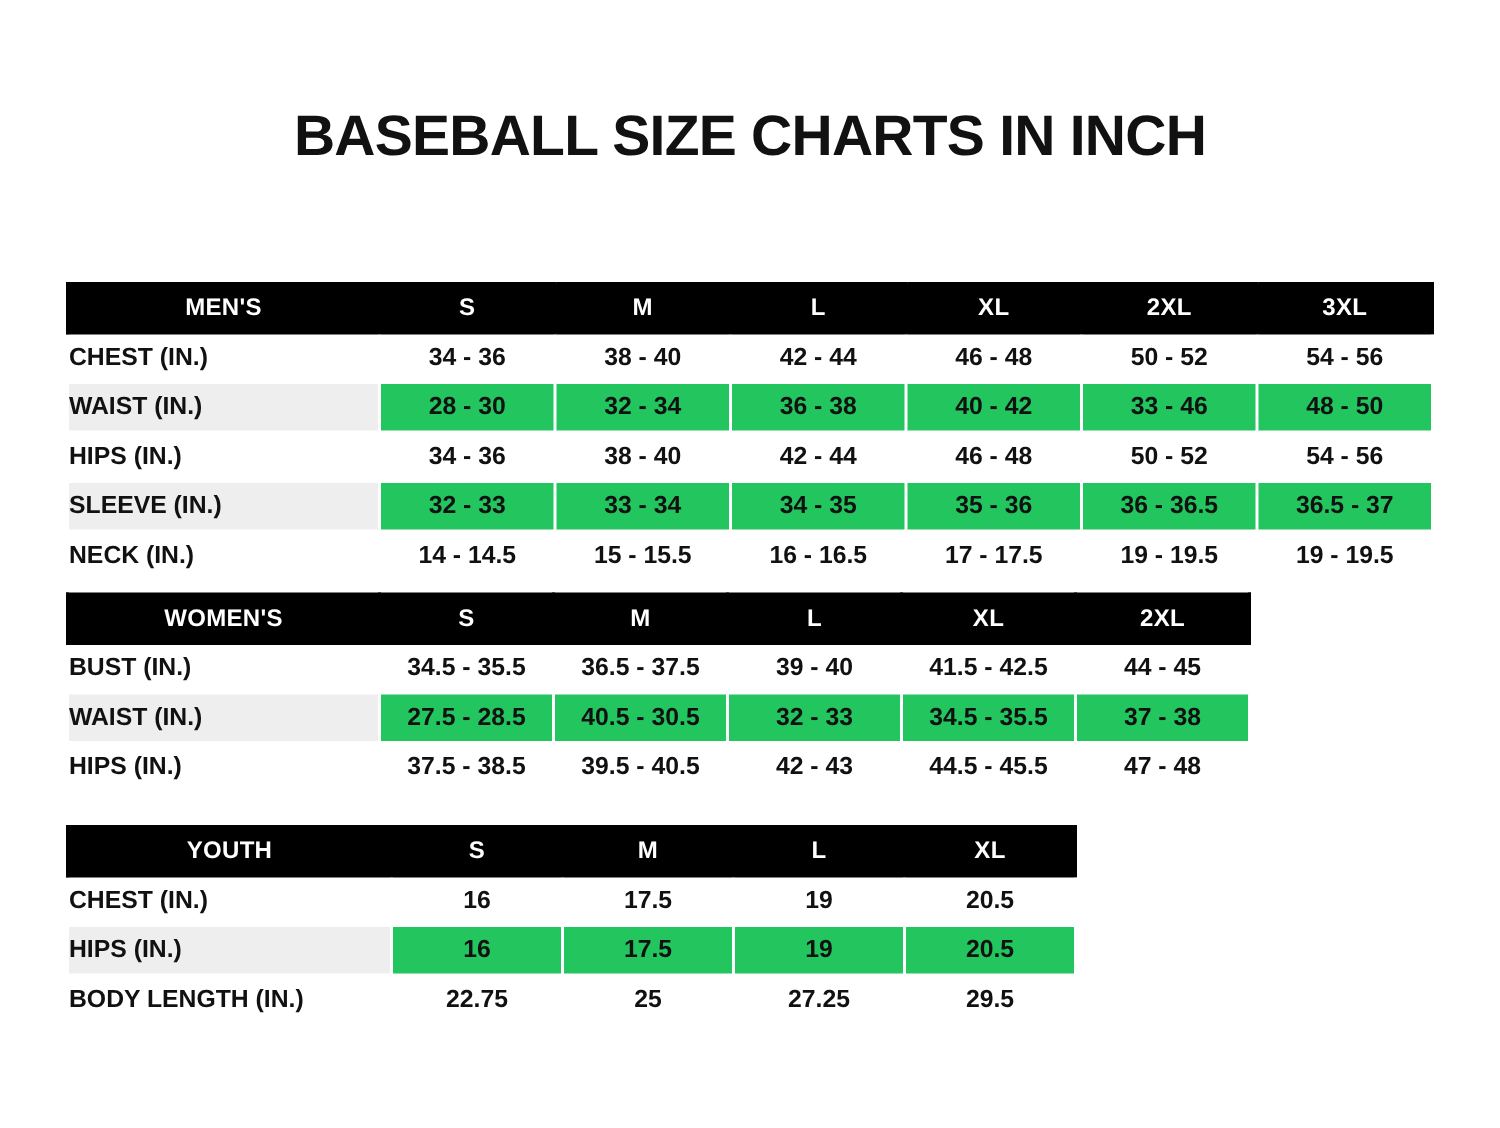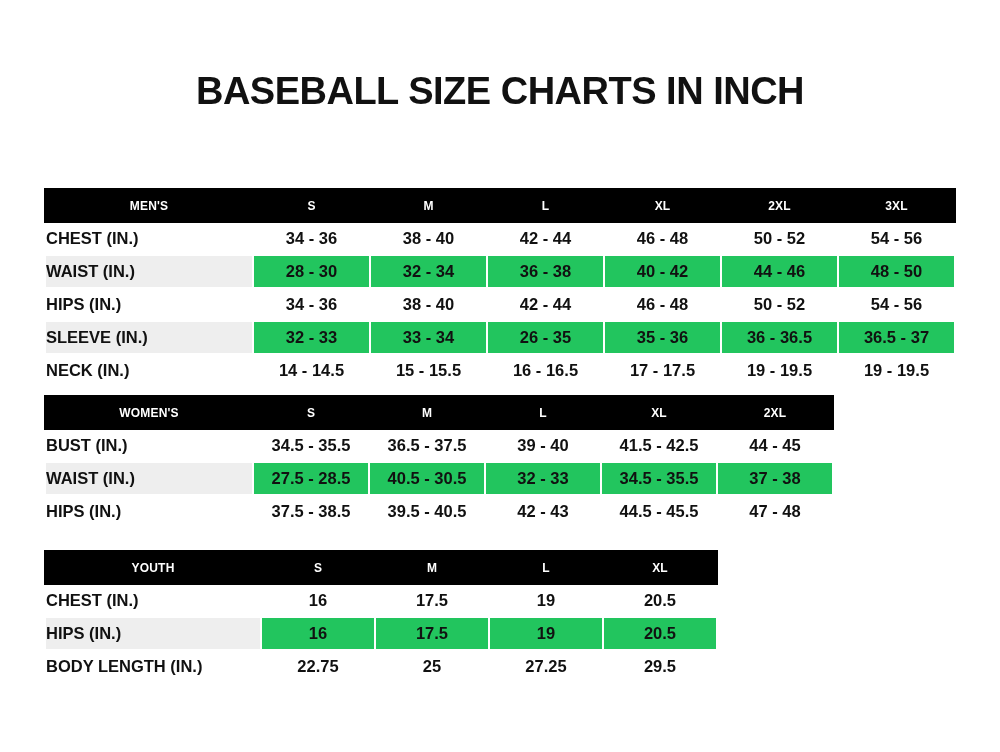--- a/index.html
+++ b/index.html
@@ -46,21 +46,21 @@
     font-size: 16.5px;
     padding: 0;
     height: 31px;
     color: #111111;
     background: #ffffff;
   }
   
   table.size-table tr.header td {
     background: #000000;
     color: #ffffff;
-    font-size: 12px;
+    font-size: 16px;
     letter-spacing: 0.2px;
     height: 31px;
     border: 2px solid #000000;
   }
   table.size-table tr.header td.rowlabel {
     text-align: center;
   }
   
   table.size-table tr.alt td {
     background: #22c55e;
@@ -136,37 +136,37 @@
           <td>46 - 48</td>
           <td>50 - 52</td>
           <td>54 - 56</td>
         </tr>
         <tr class="alt">
           <td class="rowlabel">WAIST (IN.)</td>
           <td>28 - 30</td>
           <td>32 - 34</td>
           <td>36 - 38</td>
           <td>40 - 42</td>
-          <td>44 - 46</td>
+          <td>33 - 46</td>
           <td>48 - 50</td>
         </tr>
         <tr class="norm">
           <td class="rowlabel">HIPS (IN.)</td>
           <td>34 - 36</td>
           <td>38 - 40</td>
           <td>42 - 44</td>
           <td>46 - 48</td>
           <td>50 - 52</td>
           <td>54 - 56</td>
         </tr>
         <tr class="alt">
           <td class="rowlabel">SLEEVE (IN.)</td>
           <td>32 - 33</td>
           <td>33 - 34</td>
-          <td>26 - 35</td>
+          <td>34 - 35</td>
           <td>35 - 36</td>
           <td>36 - 36.5</td>
           <td>36.5 - 37</td>
         </tr>
         <tr class="norm">
           <td class="rowlabel">NECK (IN.)</td>
           <td>14 - 14.5</td>
           <td>15 - 15.5</td>
           <td>16 - 16.5</td>
           <td>17 - 17.5</td>

